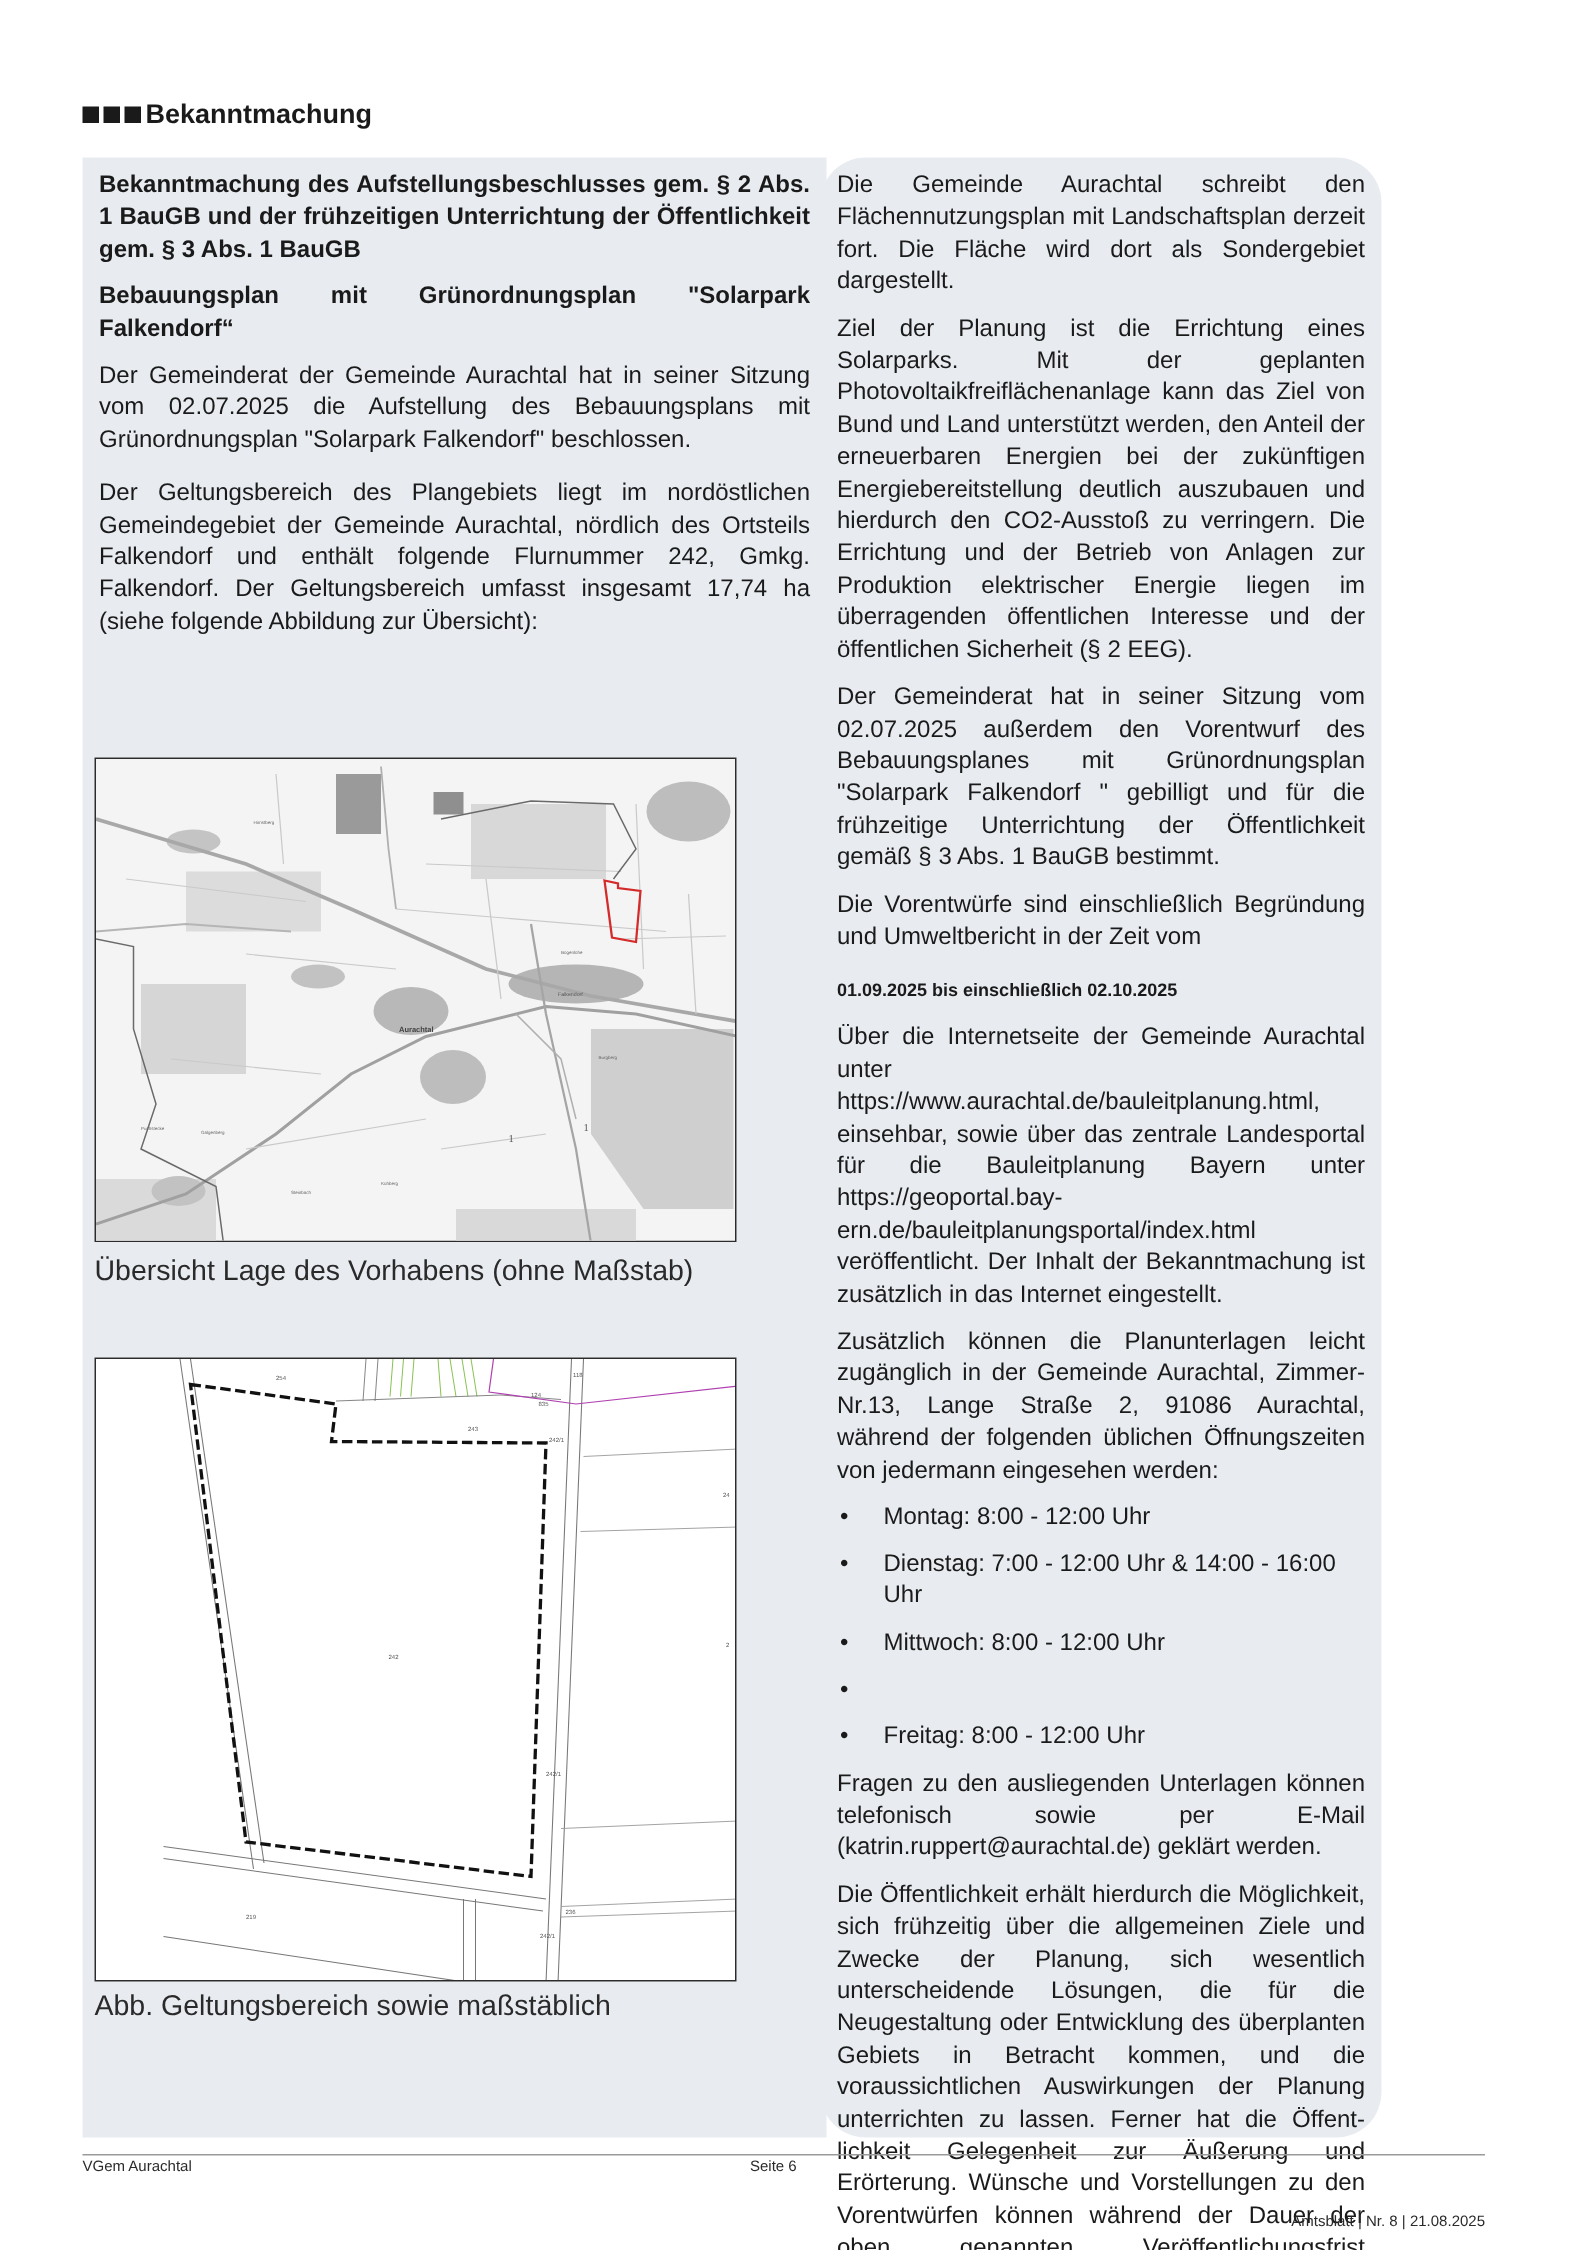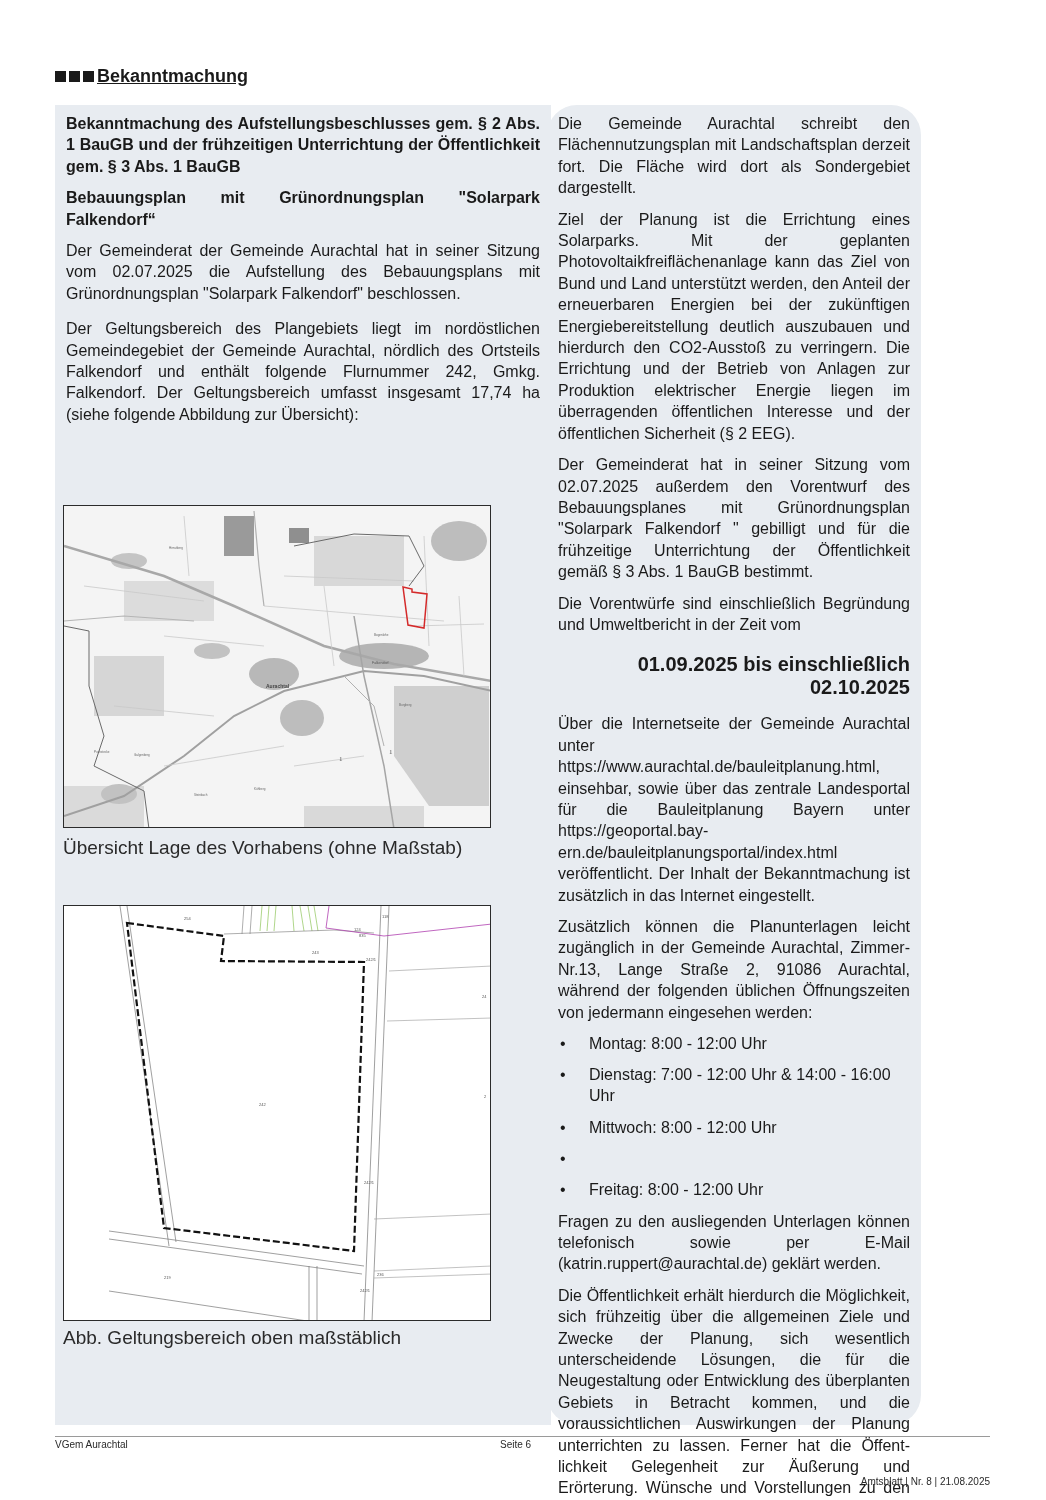--- a/index.html
+++ b/index.html
@@ -1,19 +1,19 @@
 <!DOCTYPE html>
 <html><head>
 <meta charset="utf-8">
 <style>
   * { box-sizing: border-box; margin: 0; padding: 0; }
   html, body { width: 1046px; height: 1500px; background: #ffffff; }
   body { position: relative; font-family: "Liberation Sans", sans-serif; color: #1a1a1a; }
 
-  .section-header { position: absolute; left: 55px; top: 64px; height: 24px; display: flex; align-items: center; text-decoration: underline; }
+  .section-header { position: absolute; left: 55px; top: 64px; height: 24px; display: flex; align-items: center; }
   .section-header .sq { display: inline-block; width: 11px; height: 11px; background: #1a1a1a; margin-right: 3px; }
   .section-header .sq:last-of-type { margin-right: 9px; }
   .section-header .title { font-size: 18px; font-weight: 700; color: #1a1a1a; }
 
   .col { position: absolute; background: #e8ecf1; }
   .col-left { left: 55px; top: 105px; width: 496px; height: 1320px; }
   .col-right { left: 547px; top: 105px; width: 374px; height: 1320px; border-radius: 30px; }
 
   .inner { position: absolute; left: 11px; right: 11px; }
   .txt { font-size: 16px; line-height: 21.4px; text-align: justify; text-align-last: left; hyphens: manual; }
@@ -21,21 +21,21 @@
   .para { margin-bottom: 10px; }
 
   .figure { position: absolute; background: #ffffff; border: 1.5px solid #2b2b2b; overflow: hidden; }
   .fig1 { left: 8px; top: 400px; width: 428px; height: 323px; }
   .fig2 { left: 8px; top: 800px; width: 428px; height: 416px; }
 
   .caption { position: absolute; left: 8px; font-size: 19px; color: #2a2a2a; }
   .cap1 { top: 732px; }
   .cap2 { top: 1222px; }
 
-  .center-bold { text-align: right; font-weight: 700; font-size: 20px; }
+  .center-bold { text-align: left; font-weight: 700; font-size: 12px; }
 
   ul.hours { list-style: none; }
   ul.hours li { display: flex; font-size: 16px; line-height: 21px; margin-bottom: 10.3px; }
   ul.hours li .bullet { width: 31px; flex: none; padding-left: 2px; }
 
   .footer-rule { position: absolute; left: 55px; top: 1436px; width: 935px; height: 1px; background: #9a9a9a; }
   .footer { position: absolute; top: 1439px; font-size: 10px; color: #2a2a2a; }
   .footer.left { left: 55px; }
   .footer.center { left: 500px; }
   .footer.right { right: 56px; margin-top: 37px; }
@@ -170,21 +170,21 @@
         <text x="420" y="192">2</text>
         <text x="100" y="373">219</text>
         <text x="313" y="370">236</text>
         <text x="296" y="386">242/1</text>
         <text x="318" y="12">118</text>
         <text x="290" y="25">124</text>
         <text x="295" y="31">835</text>
       </g>
     </svg>
   </div>
-  <div class="caption cap2">Abb. Geltungsbereich oben maßstäblich</div>
+  <div class="caption cap2">Abb. Geltungsbereich sowie maßstäblich</div>
 </div>
 
 <div class="col col-right">
   <div class="inner" style="top:8px;">
     <p class="txt para">Die Gemeinde Aurachtal schreibt den Flächennut­zungsplan mit Landschaftsplan derzeit fort. Die Fläche wird dort als Sondergebiet dargestellt.</p>
     <p class="txt para">Ziel der Planung ist die Errichtung eines Solarparks. Mit der geplanten Photovoltaikfreiflächenanlage kann das Ziel von Bund und Land unterstützt werden, den Anteil der erneuerbaren Energien bei der zukünftigen Energiebereitstellung deutlich auszubauen und hier­durch den CO2-Ausstoß zu verringern. Die Errichtung und der Betrieb von Anlagen zur Produktion elektri­scher Energie liegen im überragenden öffentlichen Interesse und der öffentlichen Sicherheit (§ 2 EEG).</p>
     <p class="txt para">Der Gemeinderat hat in seiner Sitzung vom 02.07.2025 außerdem den Vorentwurf des Bebauungsplanes mit Grünordnungsplan "Solarpark Falkendorf " gebilligt und für die frühzeitige Unterrichtung der Öffentlichkeit gemäß § 3 Abs. 1 BauGB bestimmt.</p>
     <p class="txt para">Die Vorentwürfe sind einschließlich Begründung und Umweltbericht in der Zeit vom</p>
     <p class="center-bold para" style="margin-top:18px; margin-bottom:14px;">01.09.2025 bis einschließlich 02.10.2025</p>
     <p class="txt para">Über die Internetseite der Gemeinde Aurachtal unter https://www.aurachtal.de/bauleitplanung.html, einseh­bar, sowie über das zentrale Landesportal für die Bauleitplanung Bayern unter https://geoportal.bay­ern.de/bauleitplanungsportal/index.html veröffentlicht. Der Inhalt der Bekanntmachung ist zusätzlich in das Internet eingestellt.</p>

